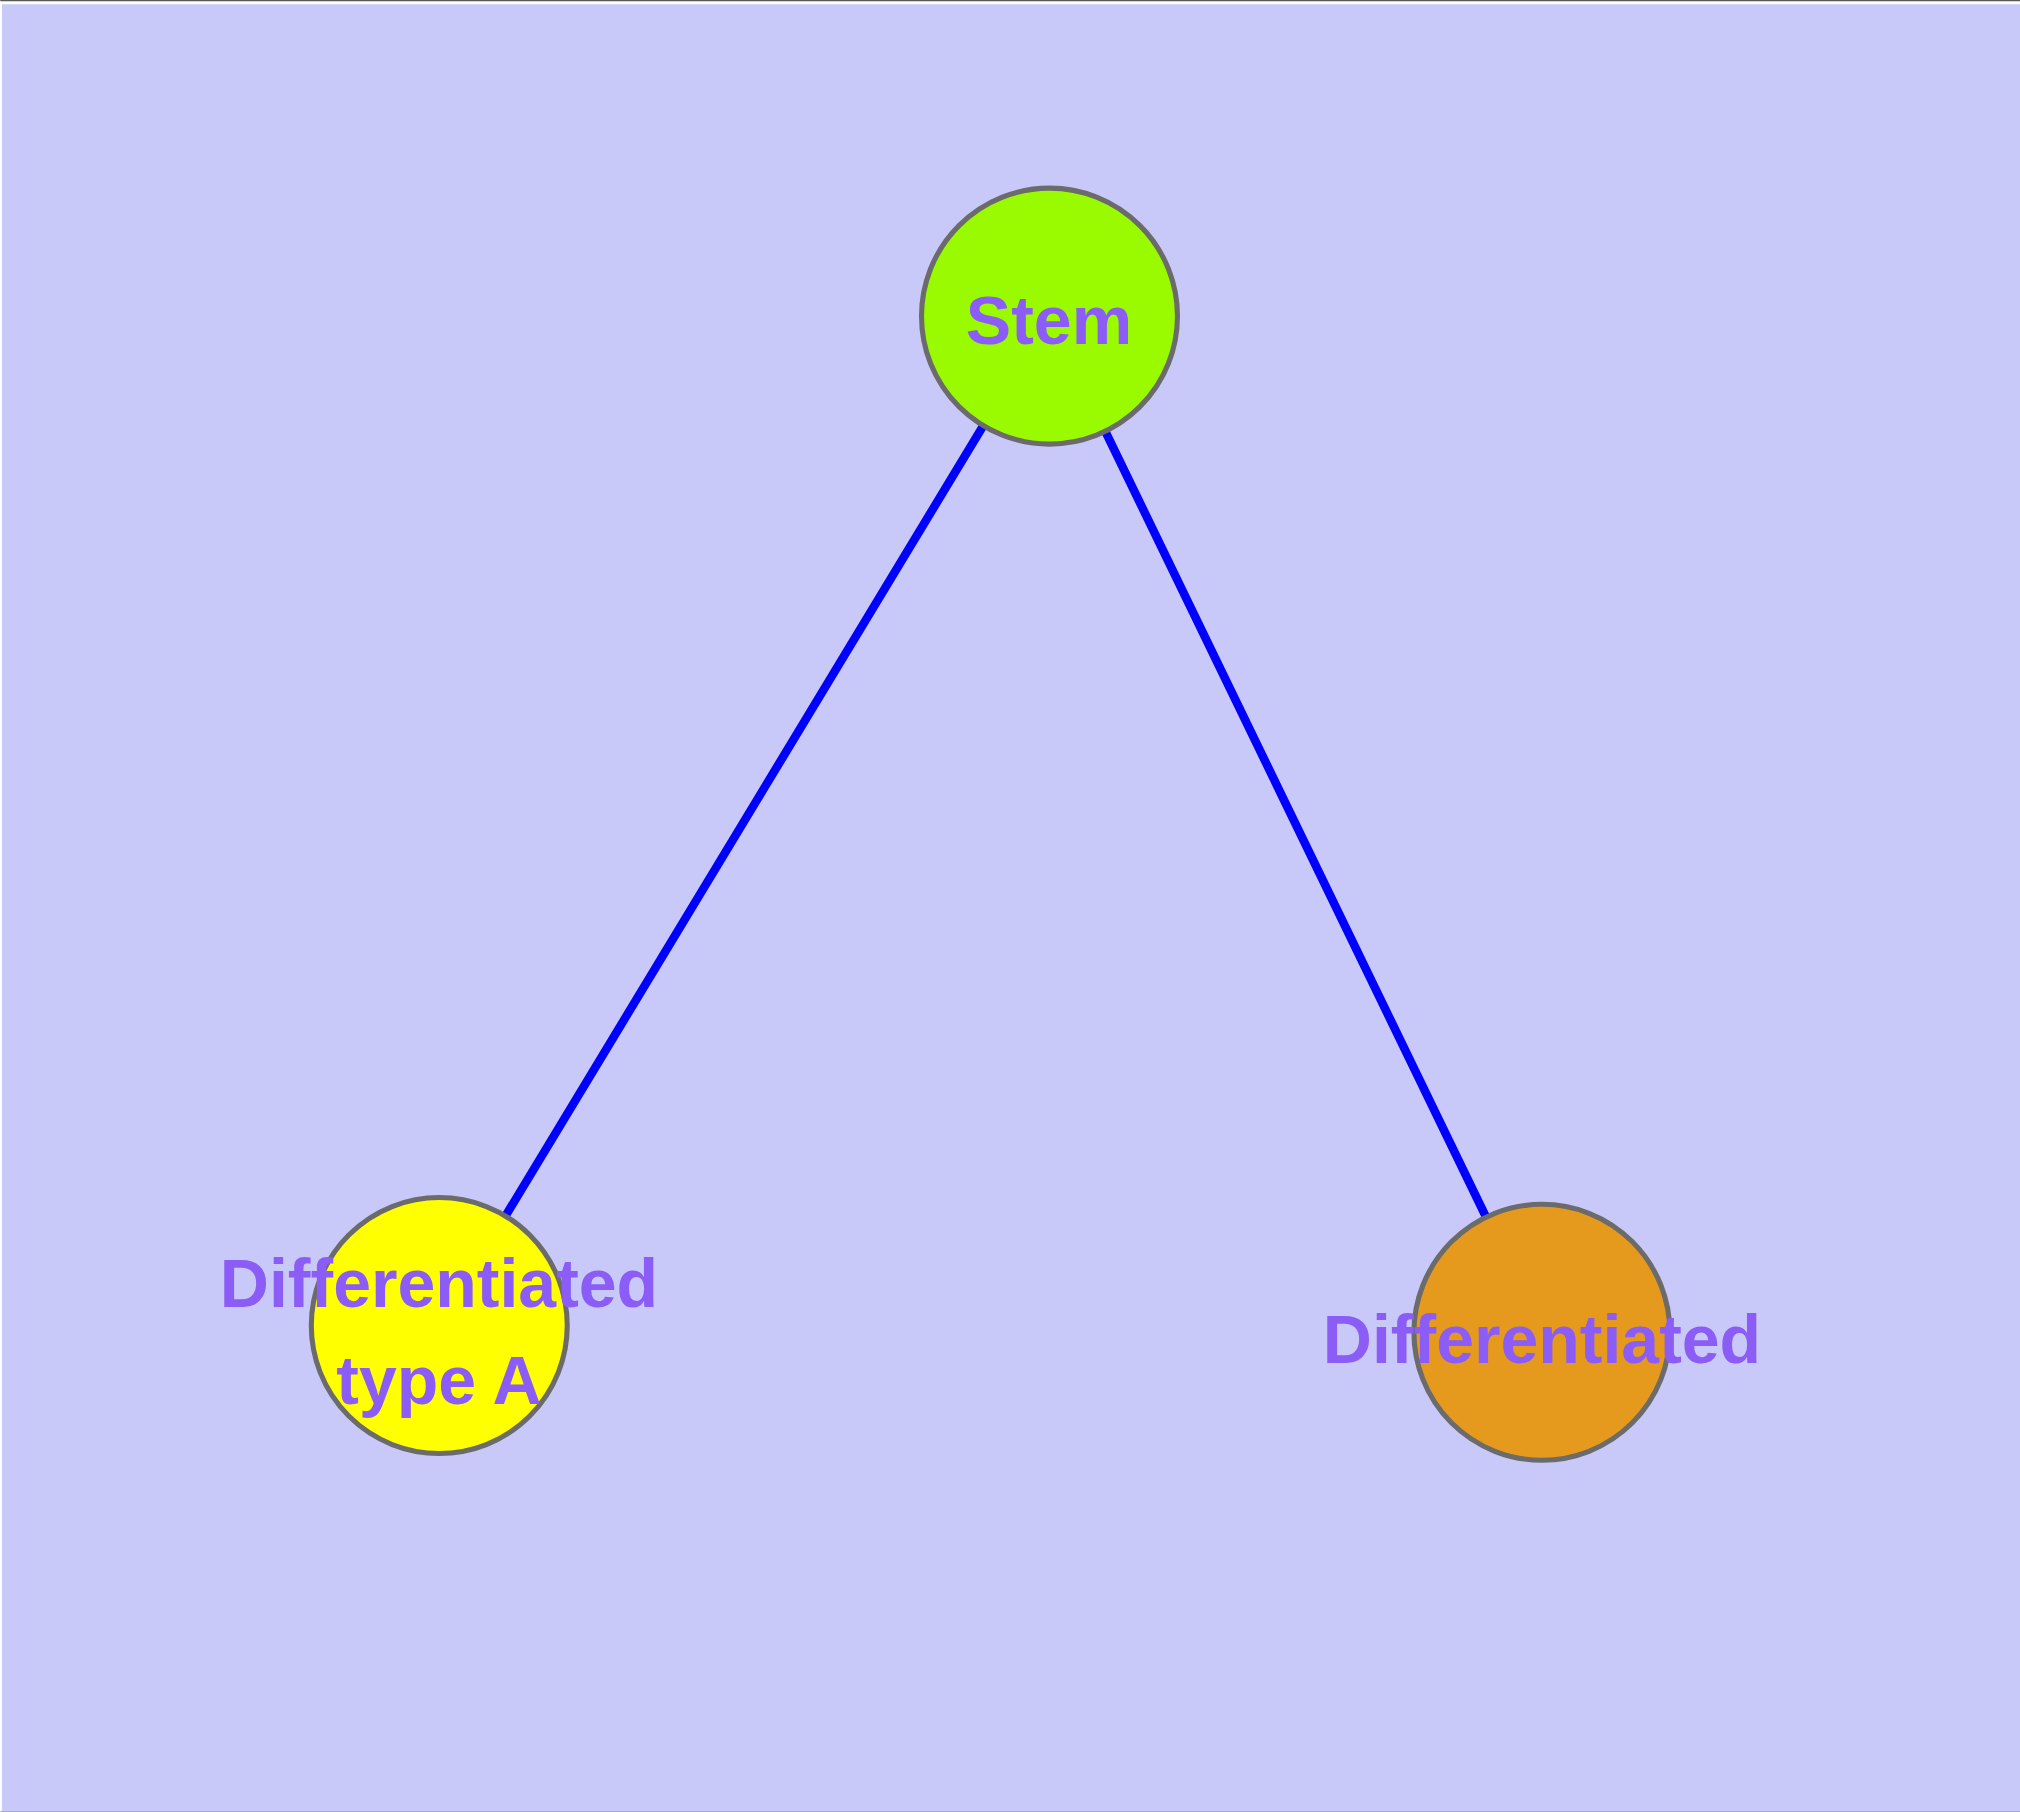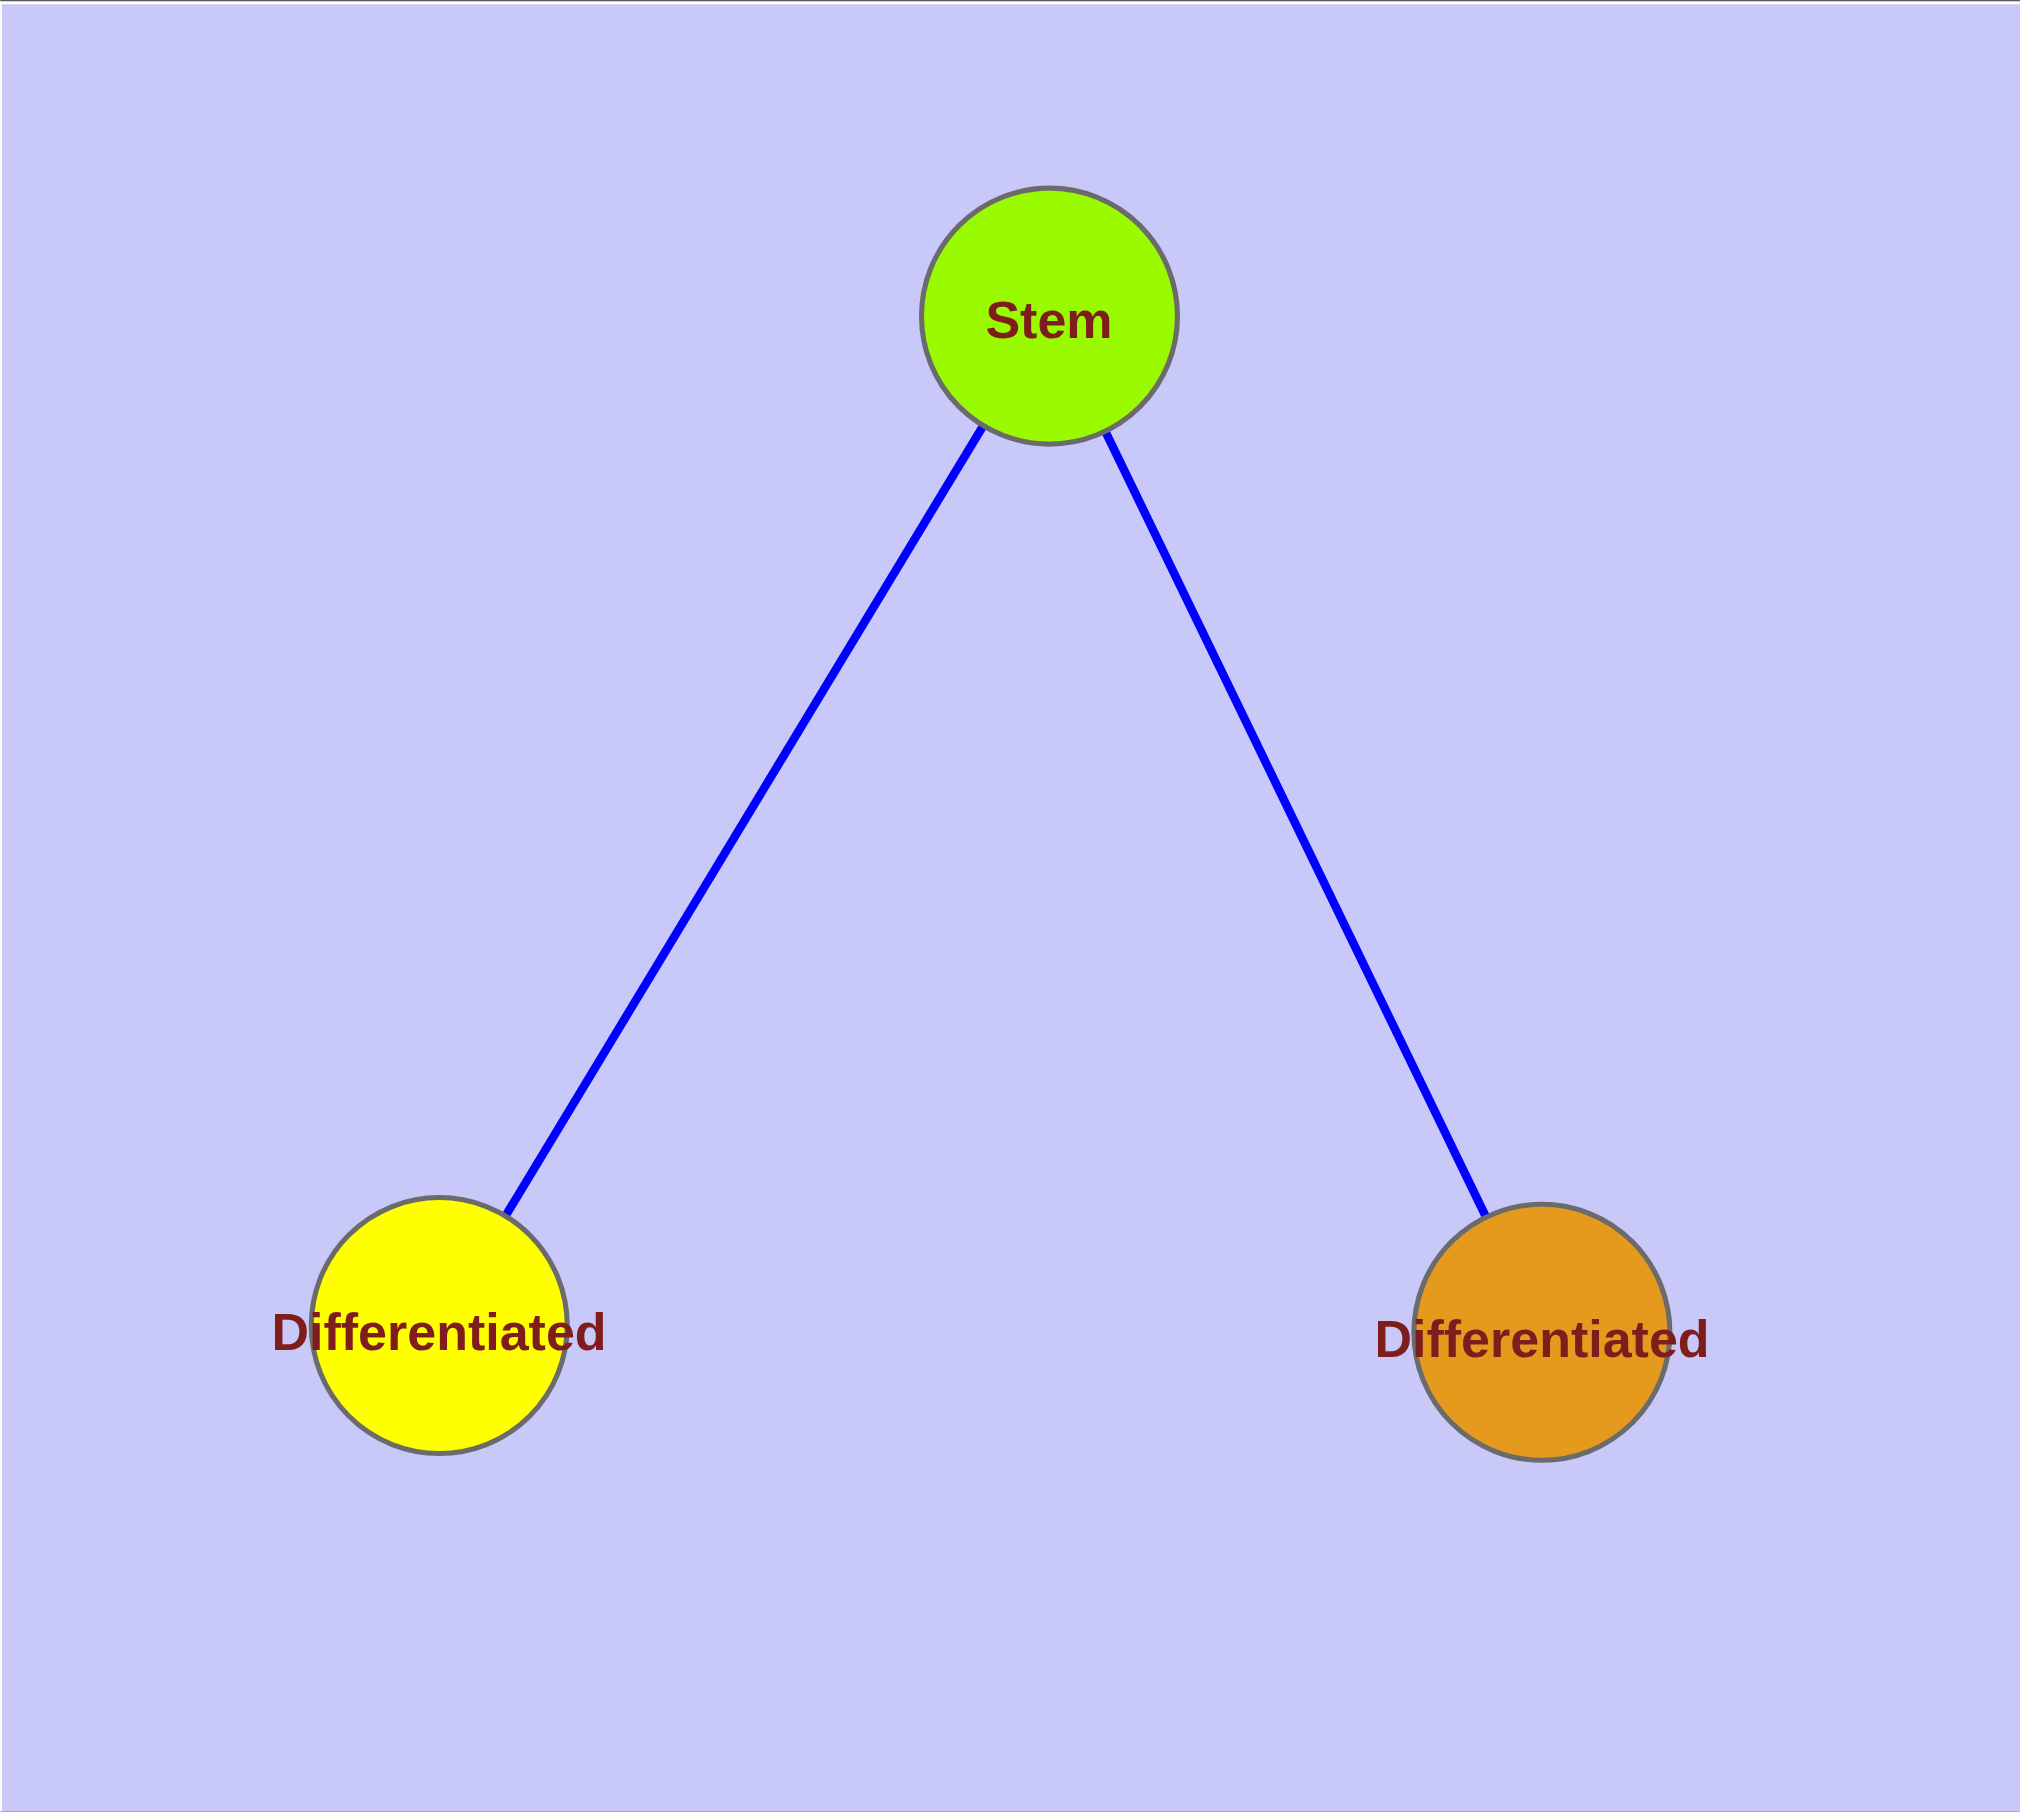--- a/index.html
+++ b/index.html
@@ -23,24 +23,24 @@
     top: 0;
     width: 2021px;
     height: 1812px;
     display: block;
   }
   .node-label {
     position: absolute;
     transform: translate(-50%, -50%);
     text-align: center;
     font-weight: 700;
-    font-size: 52px;
+    font-size: 68px;
     line-height: 97px;
     letter-spacing: 0;
-    color: #7f1d1d;
+    color: #8b5cf6;
     white-space: nowrap;
     pointer-events: none;
   }
 </style>
 </head>
 <body>
 
 <div class="page">
 
   <svg class="graph-svg" width="2021" height="1812" viewBox="0 0 2384 2138" xmlns="http://www.w3.org/2000/svg">
@@ -60,20 +60,21 @@
     <circle cx="518" cy="1564" r="151" stroke-width="6" fill="#FFFF00" stroke="#6B6B6B"></circle>
     <circle cx="1819" cy="1572" r="151" stroke-width="6" fill="#E69A1D" stroke="#6B6B6B"></circle>
   </svg>
 
   <div class="node-label" style="left:1049px; top:320px;">
     <span>Stem</span>
   </div>
 
   <div class="node-label" style="left:439px; top:1332px;">
     <div>Differentiated</div>
+    <div>type A</div>
   </div>
 
   <div class="node-label" style="left:1542px; top:1339px;">
     <div>Differentiated</div>
   </div>
 
 </div>
 
 
 </body></html>

